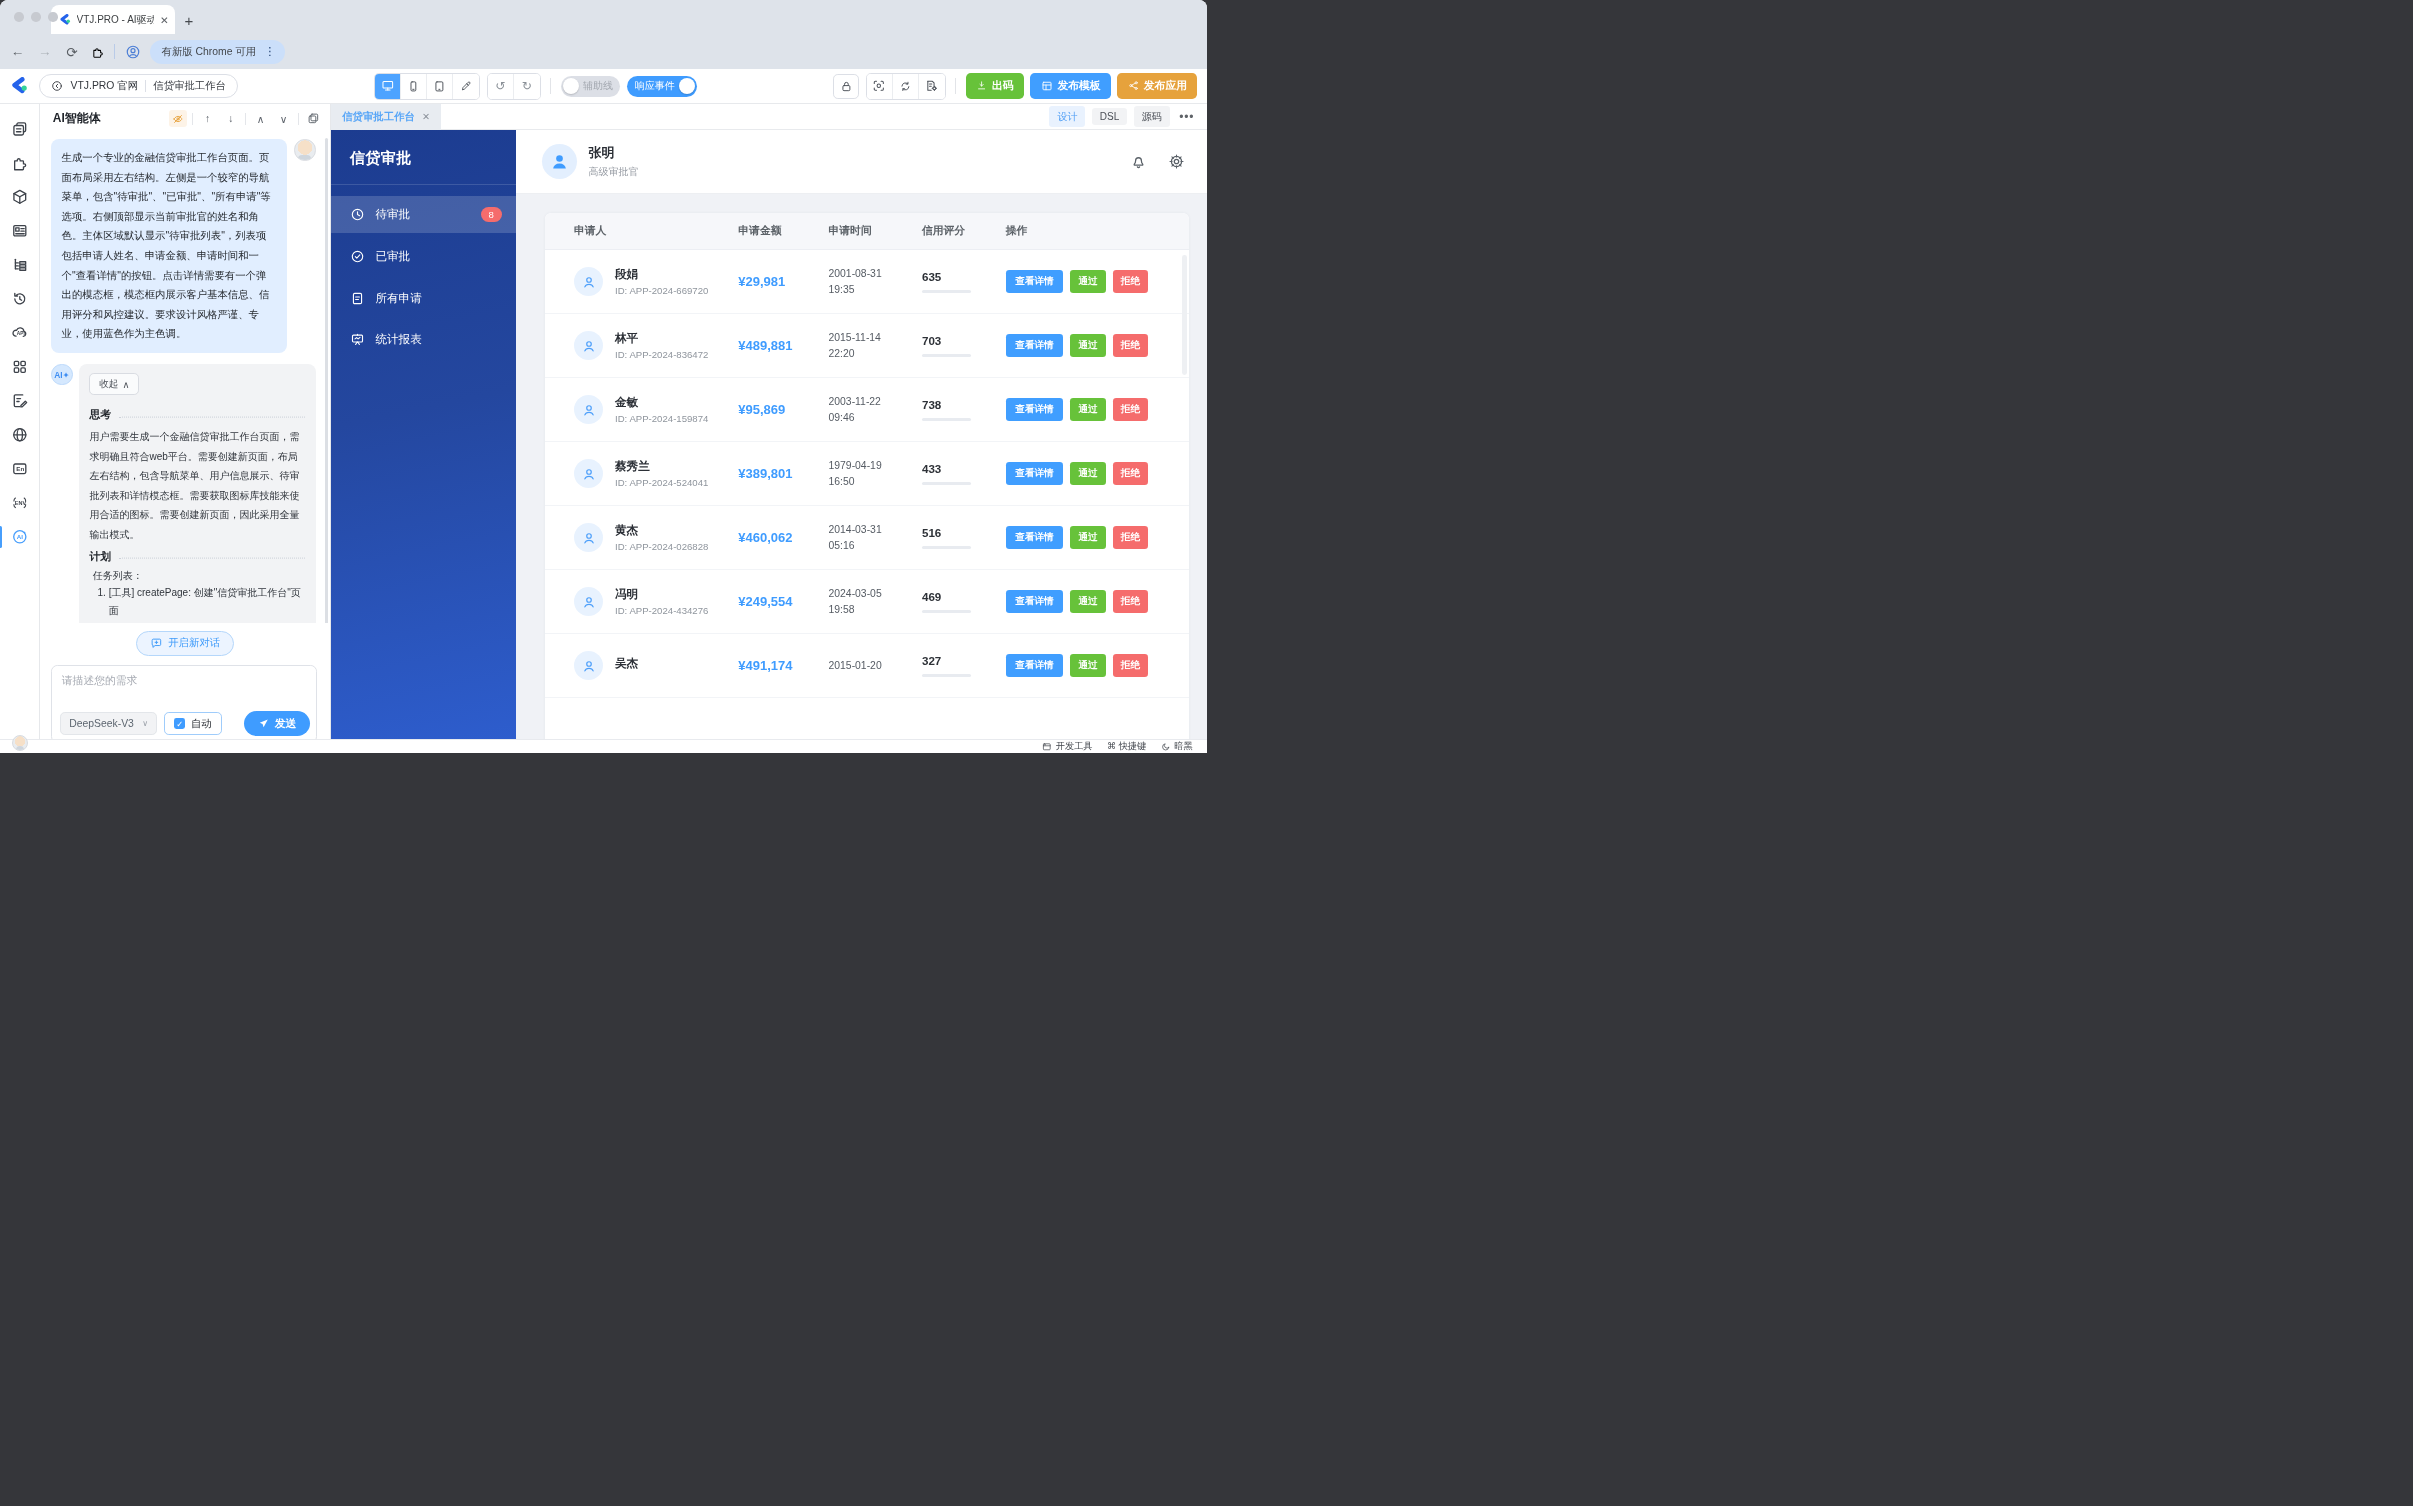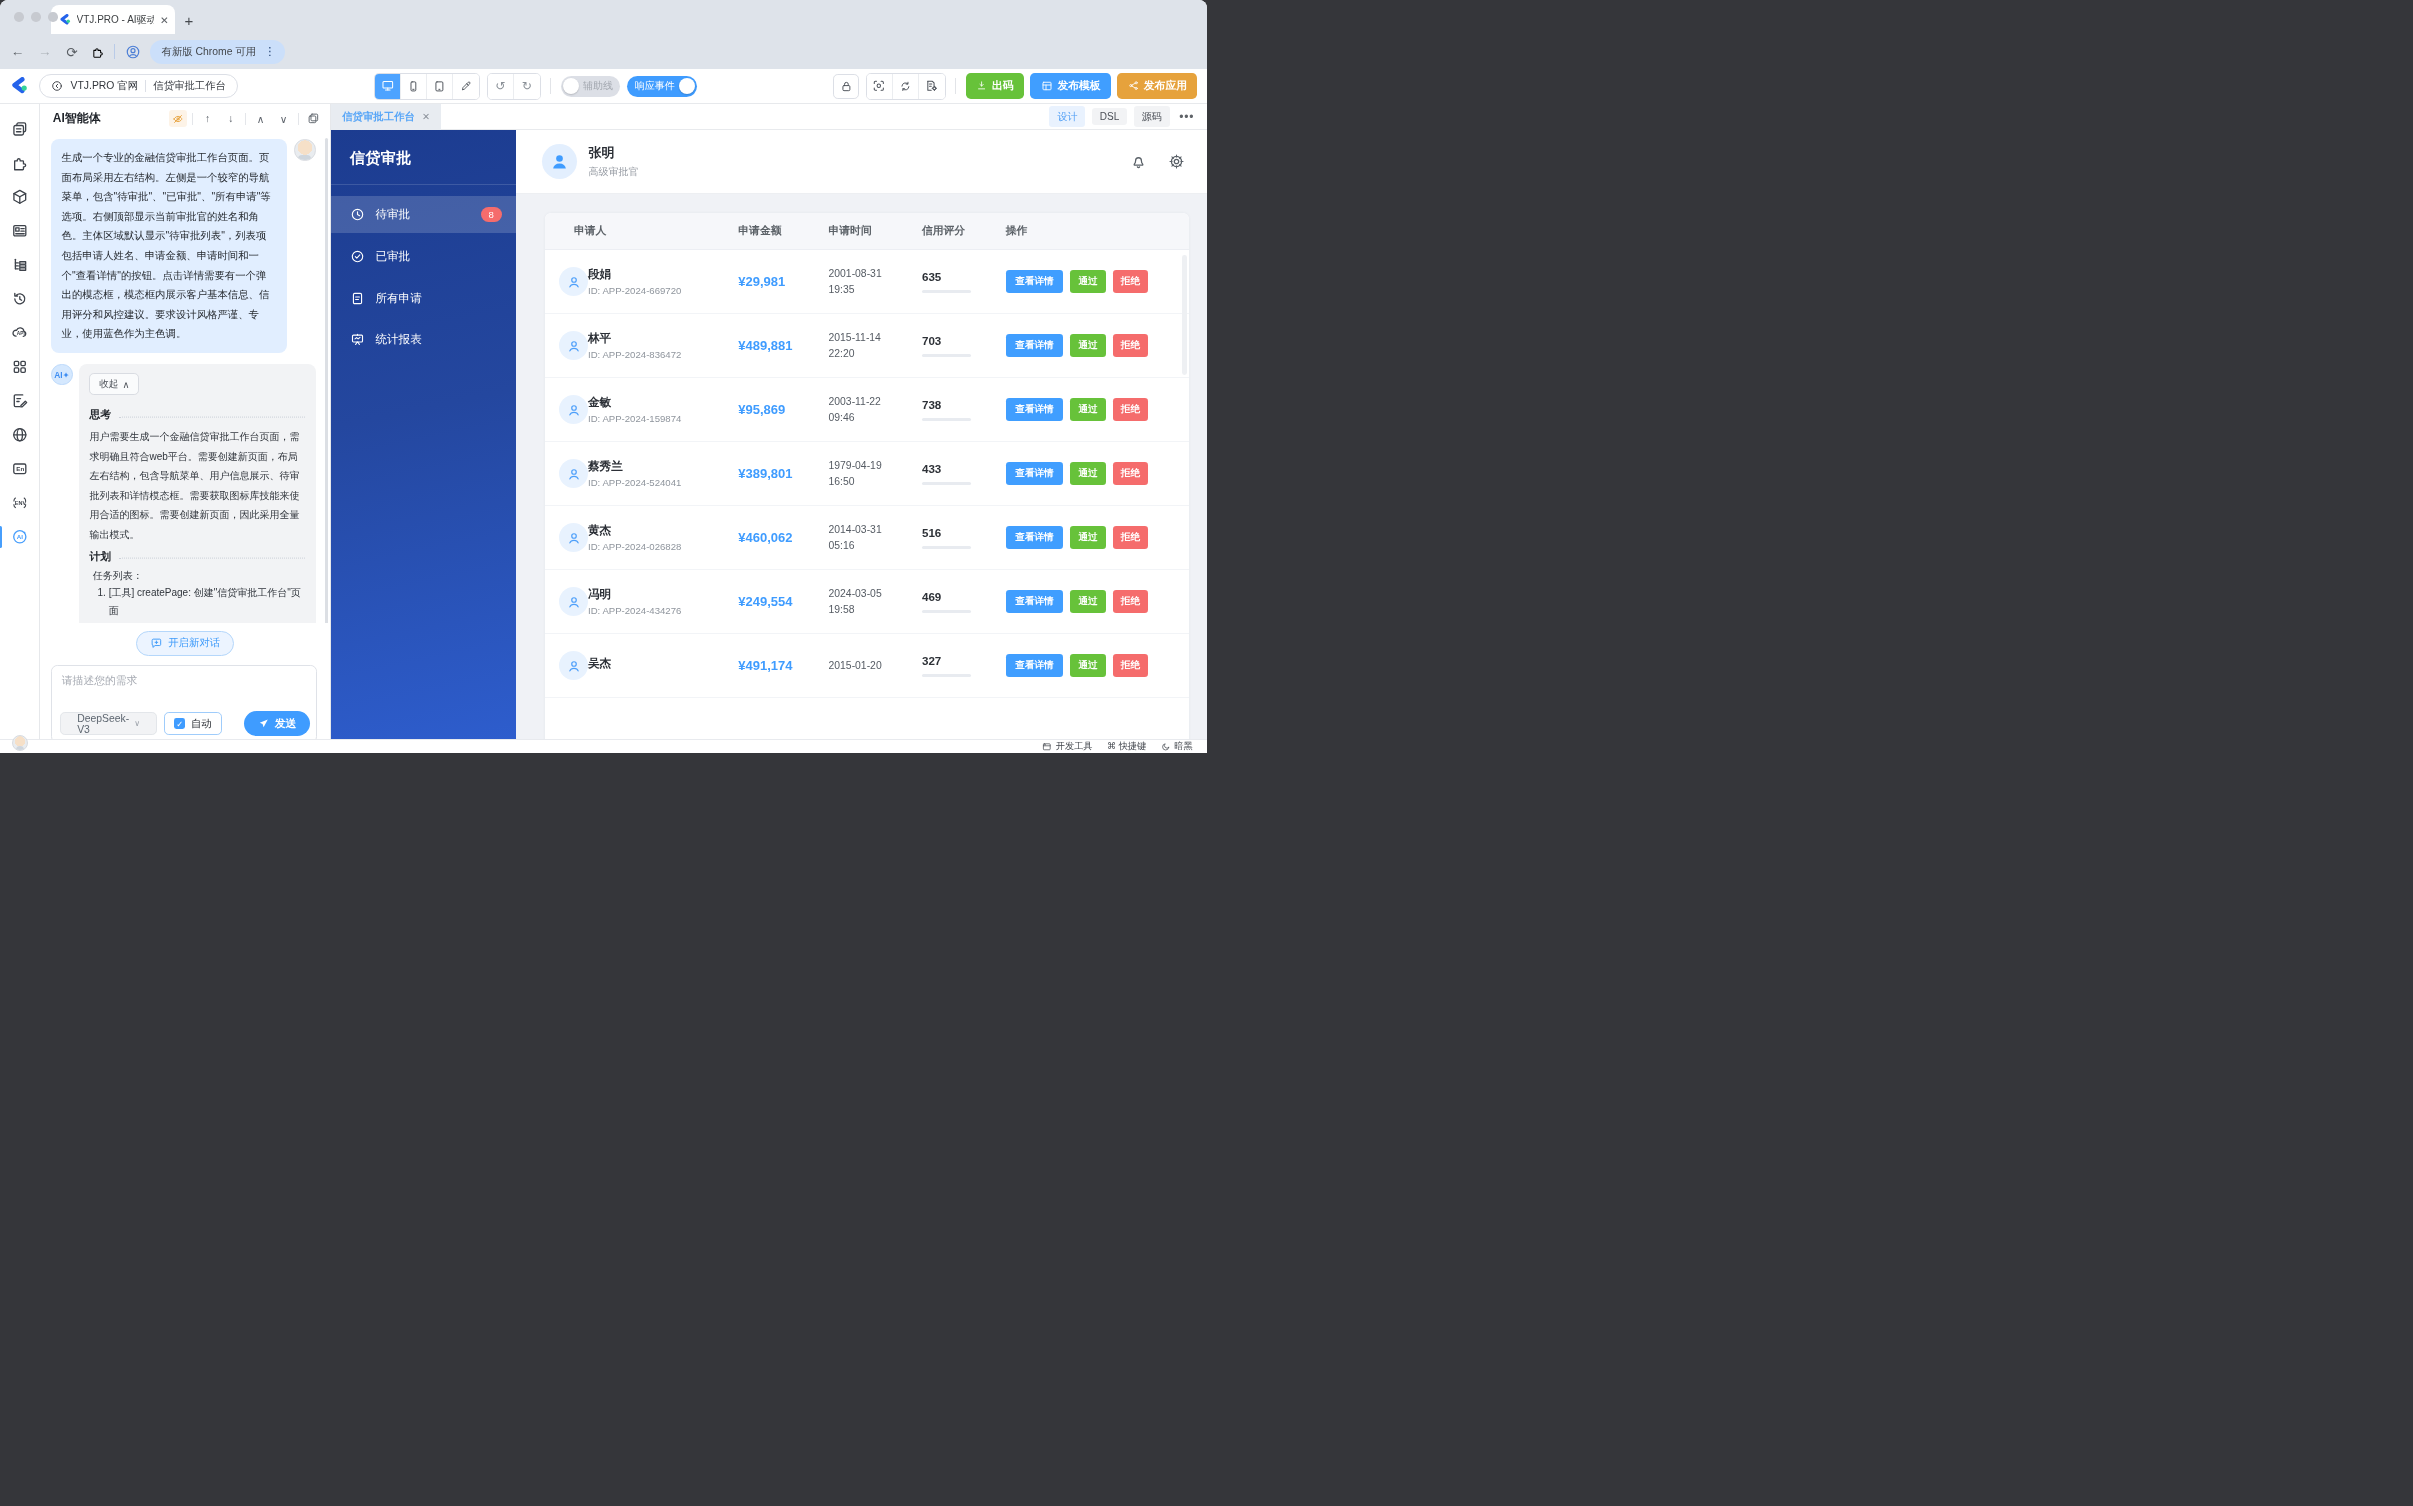--- a/index.html
+++ b/index.html
@@ -80,21 +80,21 @@
   .ai-card p { line-height:1.95; }
   .tasklist { margin:3.2px 0 1.6px 3.2px; }
   .tasklist ol { margin:1.6px 0 0 16px; }
   .tasklist li { line-height:1.8; }
   .newchat-row { display:flex; justify-content:center; padding:8px 0 9.6px; flex-shrink:0; }
   .newchat { display:flex; align-items:center; gap:5.6px; background:#ecf4ff; border:0.8px solid #b5d7fb; color:#3f9bfa; border-radius:12.8px; height:25px; padding:0 12.8px; font-size:10.4px; }
   .inputcard { margin:0 12.8px 9.6px 11.2px; border:0.8px solid #dfe2e8; border-radius:6.4px; flex-shrink:0; }
   .inputcard textarea { width:100%; border:none; outline:none; resize:none; height:37px; border-radius:6.4px 6.4px 0 0; padding:8px 9.6px; font-size:10.8px; font-family:inherit; color:#30353c; }
   .inputcard textarea::placeholder { color:#a7abb3; }
   .input-foot { display:flex; align-items:center; padding:4.8px 6.4px 6.4px 8px; gap:7.2px; }
-  .modelsel { display:flex; align-items:center; justify-content:space-between; width:97px; height:23px; background:#f2f3f5; border:0.8px solid #e3e6ea; border-radius:4.8px; font-size:10.4px; color:#5d6670; padding:0 16px; }
+  .modelsel { display:flex; align-items:center; justify-content:space-between; width:97px; height:23px; background:#f2f3f5; border:0.8px solid #e3e6ea; border-radius:4.8px; font-size:10.4px; color:#5d6670; padding:0 8px; }
   .autobox { display:flex; align-items:center; gap:5.6px; height:23px; border:0.8px solid #9fccfb; border-radius:4.8px; padding:0 8.8px; font-size:10.4px; color:#272b31; }
   .cbx { width:11.2px; height:11.2px; border-radius:2.4px; background:#3f9cff; color:#fff; font-size:8.4px; display:flex; align-items:center; justify-content:center; }
   .sendbtn { margin-left:auto; display:flex; align-items:center; gap:5.6px; background:#3f9cff; color:#fff; border-radius:12.8px; height:25px; padding:0 13.6px; font-size:10.8px; font-weight:bold; }
 
   
   .canvas { flex:1; display:flex; flex-direction:column; min-width:0; min-height:0; }
   .ctabs { height:26px; background:#fff; border-bottom:0.8px solid #e8eaed; display:flex; align-items:center; flex-shrink:0; }
   .ctab { height:26px; background:#e8ecf1; display:flex; align-items:center; gap:7.2px; padding:0 11.2px; font-size:10.4px; color:#58a6f7; font-weight:bold; }
   .ctab .x { color:#8a9099; font-weight:normal; font-size:9.6px; }
   .ctabs-right { margin-left:auto; display:flex; align-items:center; gap:6.4px; padding-right:9.6px; }
@@ -124,21 +124,21 @@
   .searchbox { width:233px; height:28px; border:0.8px solid #dcdfe6; border-radius:5.6px; background:#fff; display:flex; align-items:center; padding:0 8.8px; gap:6.4px; color:#a0a5ad; }
   .searchbox input { border:none; outline:none; flex:1; font-size:10.8px; font-family:inherit; color:#30353c; background:transparent; }
   .searchbox input::placeholder { color:#a0a5ad; }
   .refreshbtn { height:28px; background:#3f9cff; border-radius:5.6px; color:#fff; font-size:10.8px; font-weight:bold; display:flex; align-items:center; gap:5.6px; padding:0 12px; }
 
   .tablecard { background:#fff; border-radius:6.4px 6.4px 0 0; box-shadow:0 0.8px 3.2px rgba(30,50,90,.06); flex:1; overflow:hidden; position:relative; }
   .t-scroll { position:absolute; right:2.4px; top:42px; width:4.8px; height:120px; border-radius:2.4px; background:#eef0f3; }
   .thead { display:grid; grid-template-columns:30% 14% 14.5% 13% 28.5%; background:#f6f7fa; border-bottom:0.8px solid #eceef3; height:37px; align-items:center; font-size:10.8px; font-weight:bold; color:#5c6268; }
   .thead > div:first-child { padding-left:29px; }
   .trow { display:grid; grid-template-columns:30% 14% 14.5% 13% 28.5%; height:64px; align-items:center; border-bottom:0.8px solid #f2f4f7; }
-  .applicant { display:flex; align-items:center; padding-left:14px; }
+  .applicant { display:flex; align-items:center; gap:12px; padding-left:29px; }
   .row-avatar { width:29px; height:29px; border-radius:50%; background:#e8f2fe; display:flex; align-items:center; justify-content:center; color:#4d9ffa; flex-shrink:0; }
   .a-name { font-size:11.6px; font-weight:bold; color:#2c3037; margin-bottom:3.2px; }
   .a-id { font-size:9.6px; color:#8f959d; }
   .amount { font-size:13px; font-weight:bold; color:#3f9cff; }
   .dt { font-size:10.4px; color:#555b63; line-height:1.45; }
   .score b { font-size:11.6px; color:#2e3238; display:block; margin-bottom:6.4px; }
   .scorebar { width:49px; height:3.2px; border-radius:1.6px; background:#e8ebf0; }
   .ops { display:flex; gap:7.2px; }
   .opbtn { border-radius:3.2px; color:#fff; font-size:9.6px; font-weight:bold; padding:4.8px 8px; white-space:nowrap; }
   .opbtn.view { background:#409eff; padding:4.8px 9.6px; }

